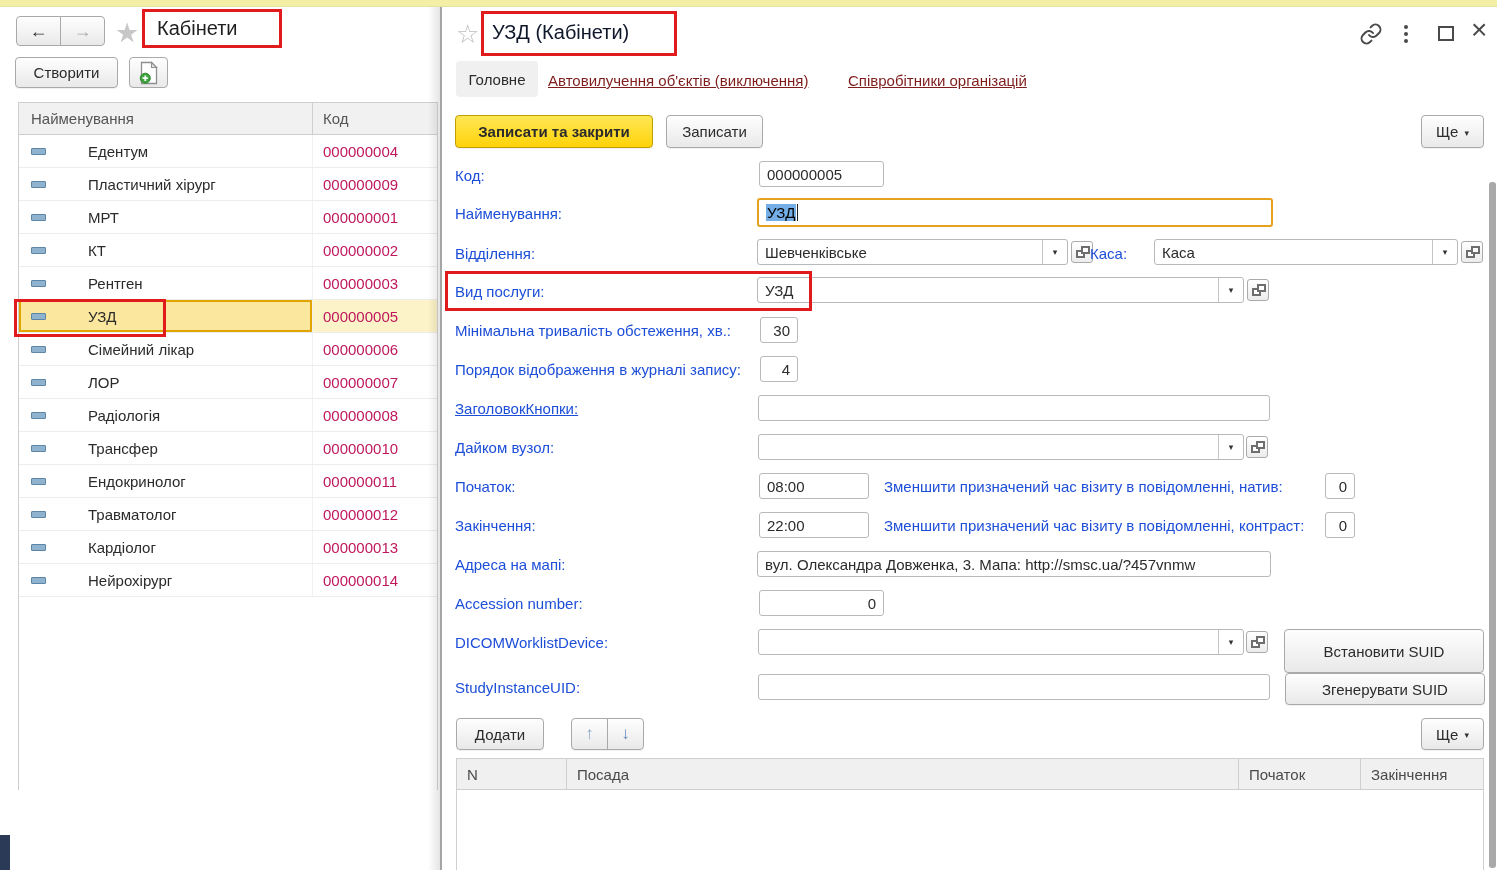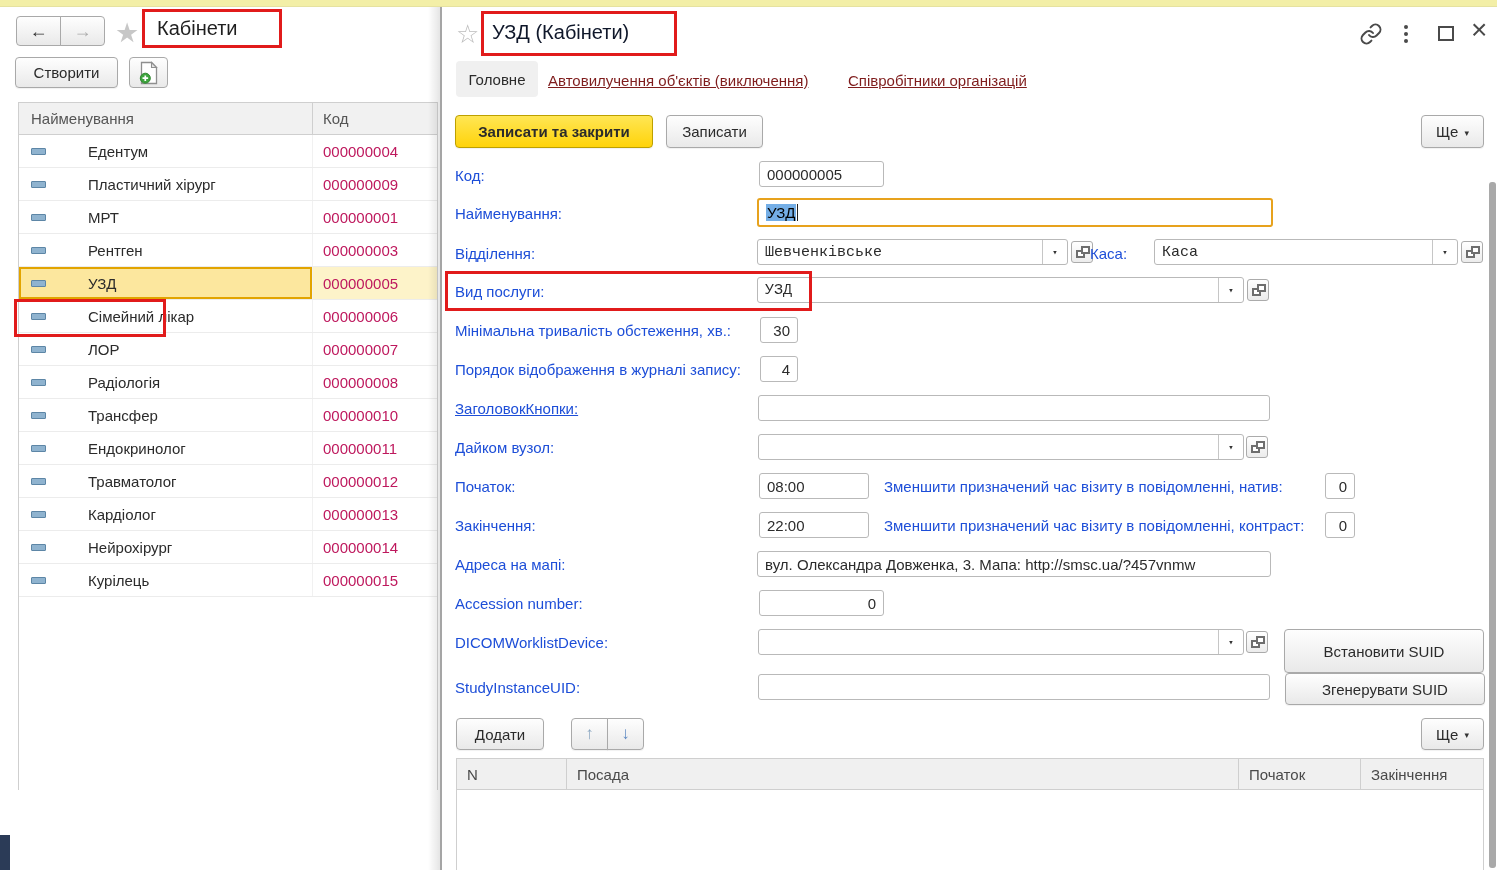--- a/index.html
+++ b/index.html
@@ -74,21 +74,21 @@
 
   
   .label { position:absolute; font-size:15px; color:#1d4ed8; white-space:nowrap; }
   .field { position:absolute; background:#fff; border:1px solid #b9b9b9; border-radius:3px;
     font-size:15px; display:flex; align-items:center; padding:0 7px; height:26px; }
   .field.num { justify-content:flex-end; }
   .field.active { border:2px solid #e7a21d; height:29px; }
   .sel { background:#74aee6; color:#000; padding:0 1px; }
   .caret { display:inline-block; width:1px; height:17px; background:#222; margin-left:1px; }
 
-  .combo { padding:0;font-family:Liberation Mono, monospace; }
+  .combo { padding:0; }
   .combo .ctext { flex:1; padding:0 7px; white-space:nowrap; overflow:hidden; }
   .carrow { width:25px; align-self:stretch; border-left:1px solid #c6c6c6; display:flex;
     align-items:center; justify-content:center; font-size:9px; color:#333; }
 
   .openbtn { position:absolute; width:22px; height:22px; border:1px solid #ababab; border-radius:3px;
     background:linear-gradient(#ffffff,#ececec); }
   .openbtn .s1 { position:absolute; left:4px; top:8px; width:9px; height:8px; border:2px solid #6e6e6e; background:#fff; }
   .openbtn .s2 { position:absolute; left:9px; top:4px; width:9px; height:8px; border:2px solid #6e6e6e; background:#fff; }
 
   
@@ -168,20 +168,29 @@
   <div class="list-row">
     <div class="cell-name">
       <span class="dash"></span>
       <span>МРТ</span>
     </div>
     <div class="cell-code">
           <span>000000001</span>
         </div>
   </div>
 
+  <div class="list-row">
+    <div class="cell-name">
+      <span class="dash"></span>
+      <span>КТ</span>
+    </div>
+    <div class="cell-code">
+          <span>000000002</span>
+        </div>
+  </div>
 
   <div class="list-row">
     <div class="cell-name">
       <span class="dash"></span>
       <span>Рентген</span>
     </div>
     <div class="cell-code">
           <span>000000003</span>
         </div>
   </div>
@@ -269,29 +278,20 @@
   <div class="list-row">
     <div class="cell-name">
       <span class="dash"></span>
       <span>Нейрохірург</span>
     </div>
     <div class="cell-code">
           <span>000000014</span>
         </div>
   </div>
 
-  <div class="list-row">
-    <div class="cell-name">
-      <span class="dash"></span>
-      <span>Курілець</span>
-    </div>
-    <div class="cell-code">
-          <span>000000015</span>
-        </div>
-  </div>
 </div>
 </div>
 
 <div class="abs divshadow"></div>
 <div class="abs divline"></div>
 
 <div class="abs star-outline">☆</div>
 <div class="abs form-title">УЗД (Кабінети)</div>
 
 <svg class="winicon" style="left:1359px; top:22px;" width="24" height="24" viewBox="0 0 24 24" fill="none" stroke="#4a4a4a" stroke-width="2" stroke-linecap="round">

